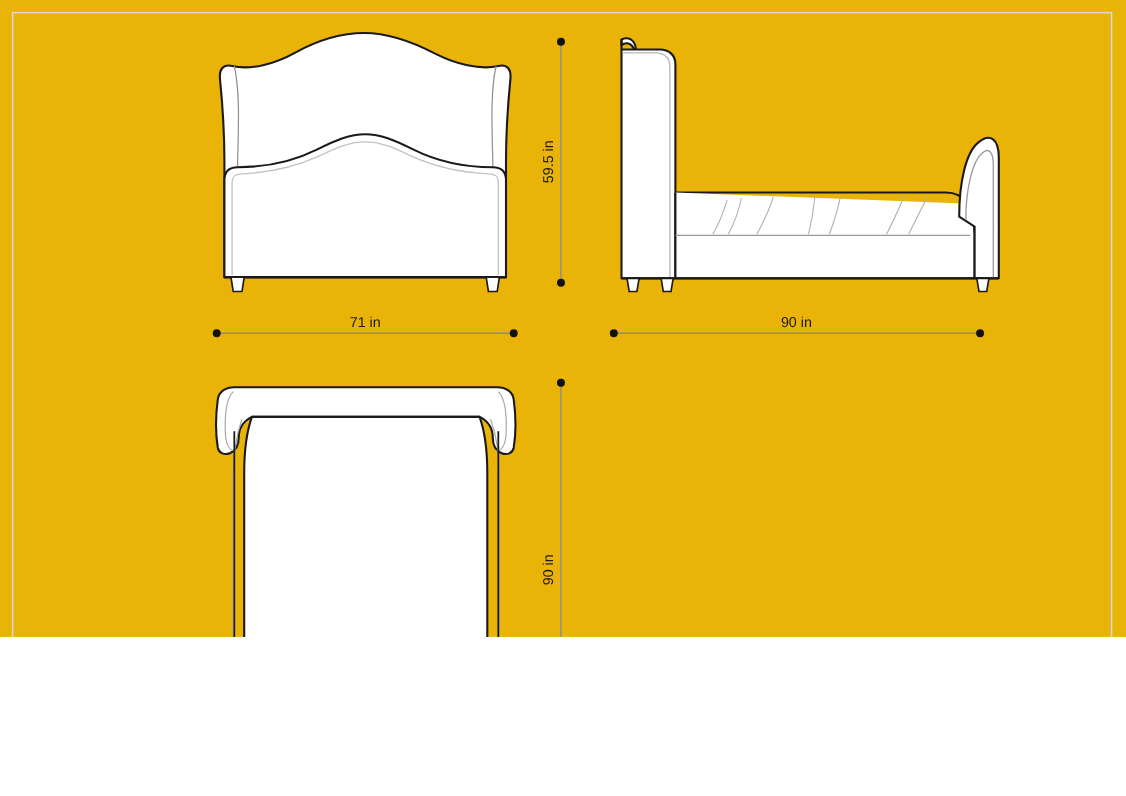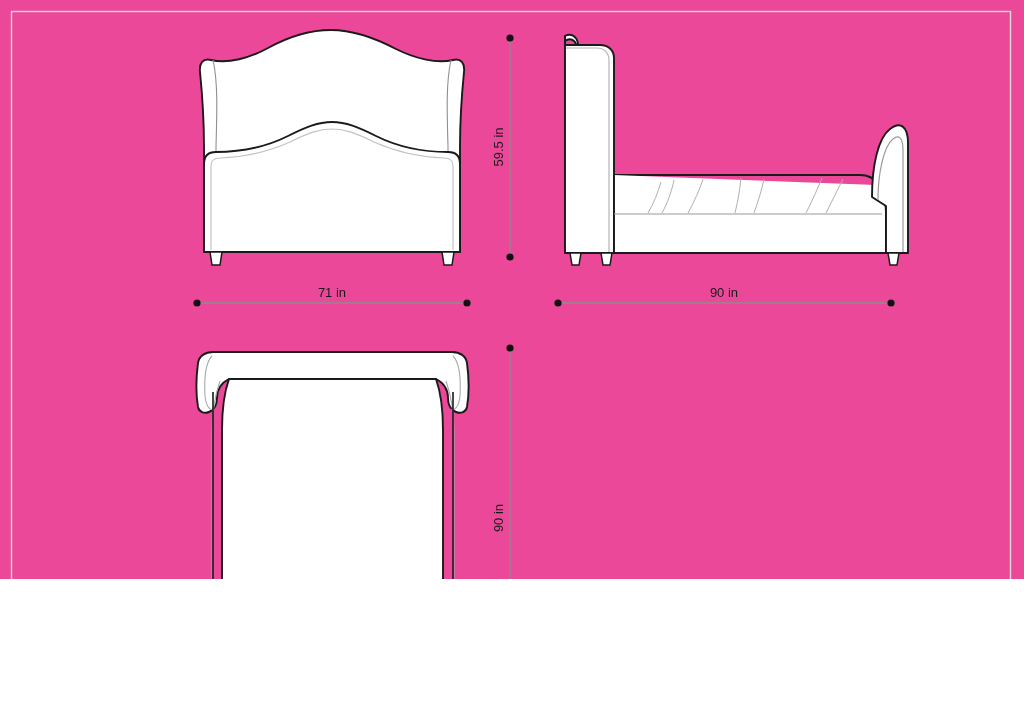--- a/index.html
+++ b/index.html
@@ -8,21 +8,21 @@
     padding: 0;
     background: #ffffff;
   }
   body {
     font-family: "Liberation Sans", sans-serif;
   }
   #sheet {
     position: relative;
     width: 1024px;
     height: 579px;
-    background: #ec4899;
+    background: #eab308;
     overflow: hidden;
   }
   #sheet-svg {
     position: absolute;
     left: 0;
     top: 0;
     width: 1024px;
     height: 724px;
     display: block;
   }

